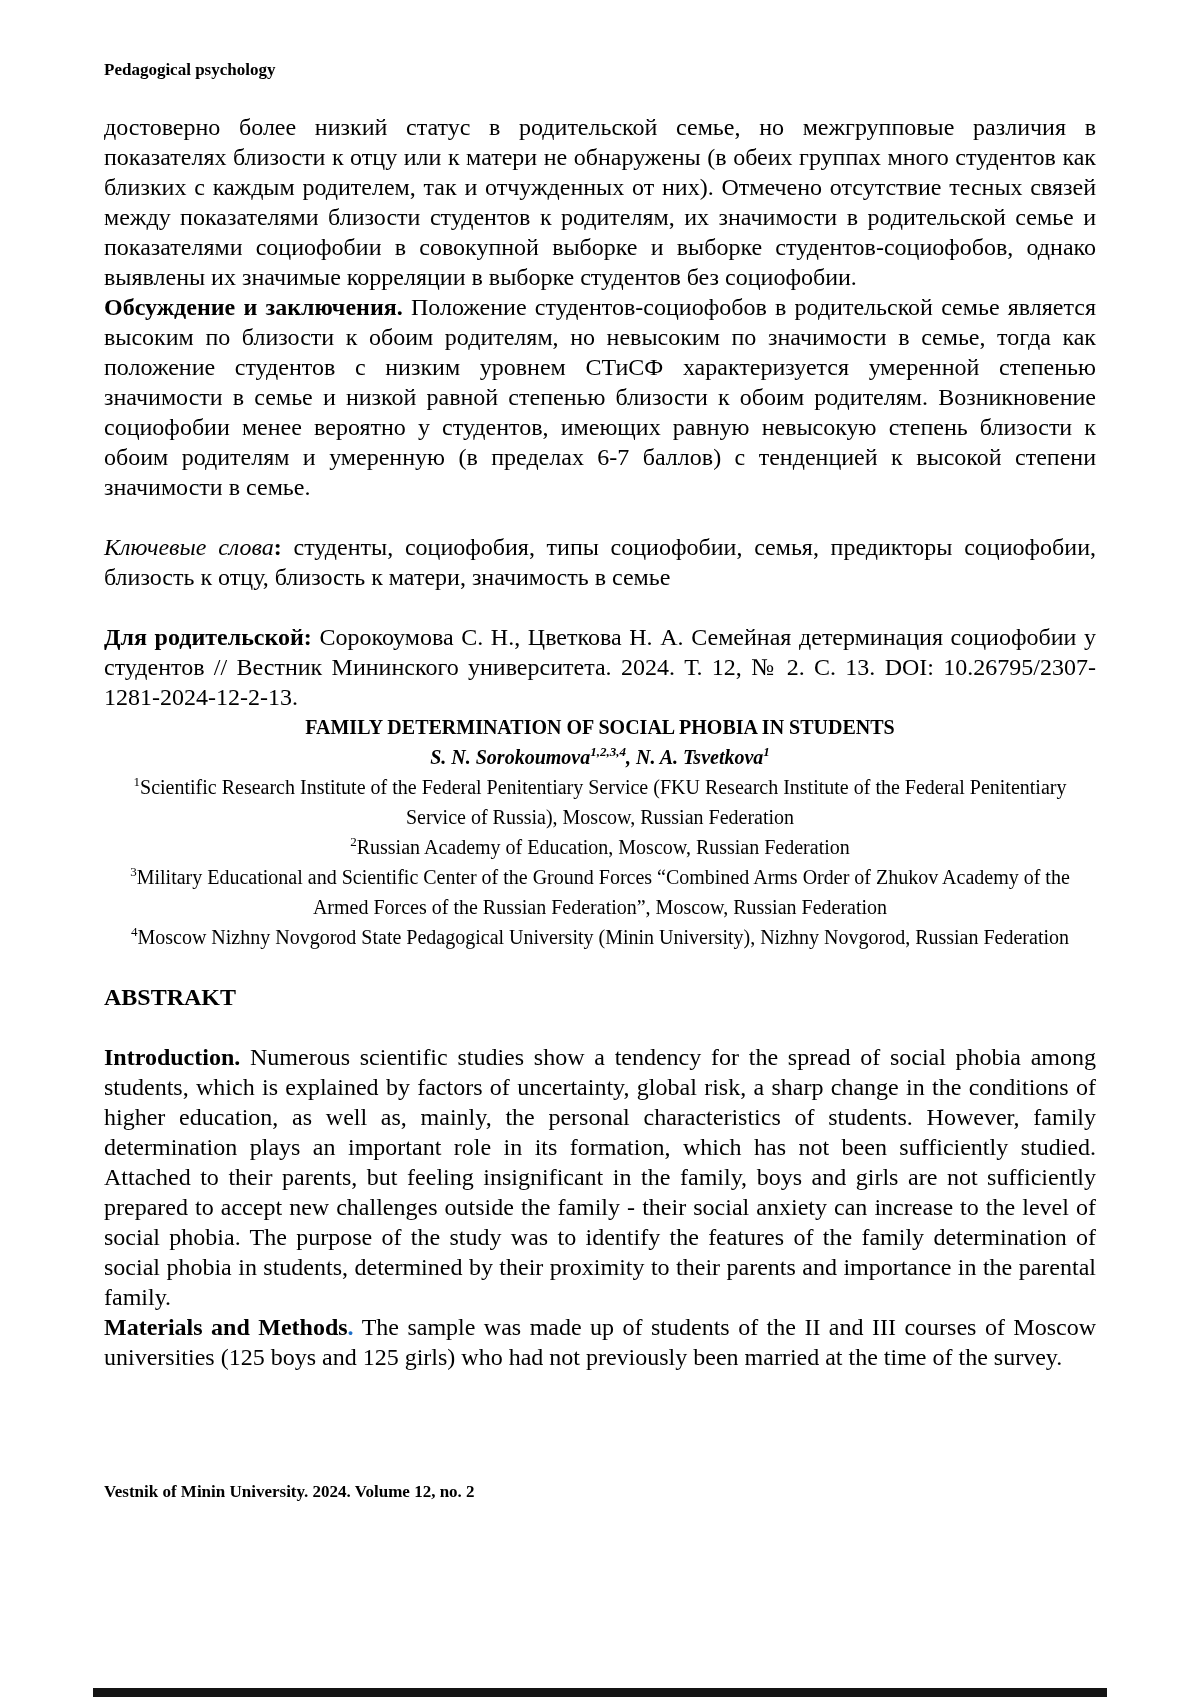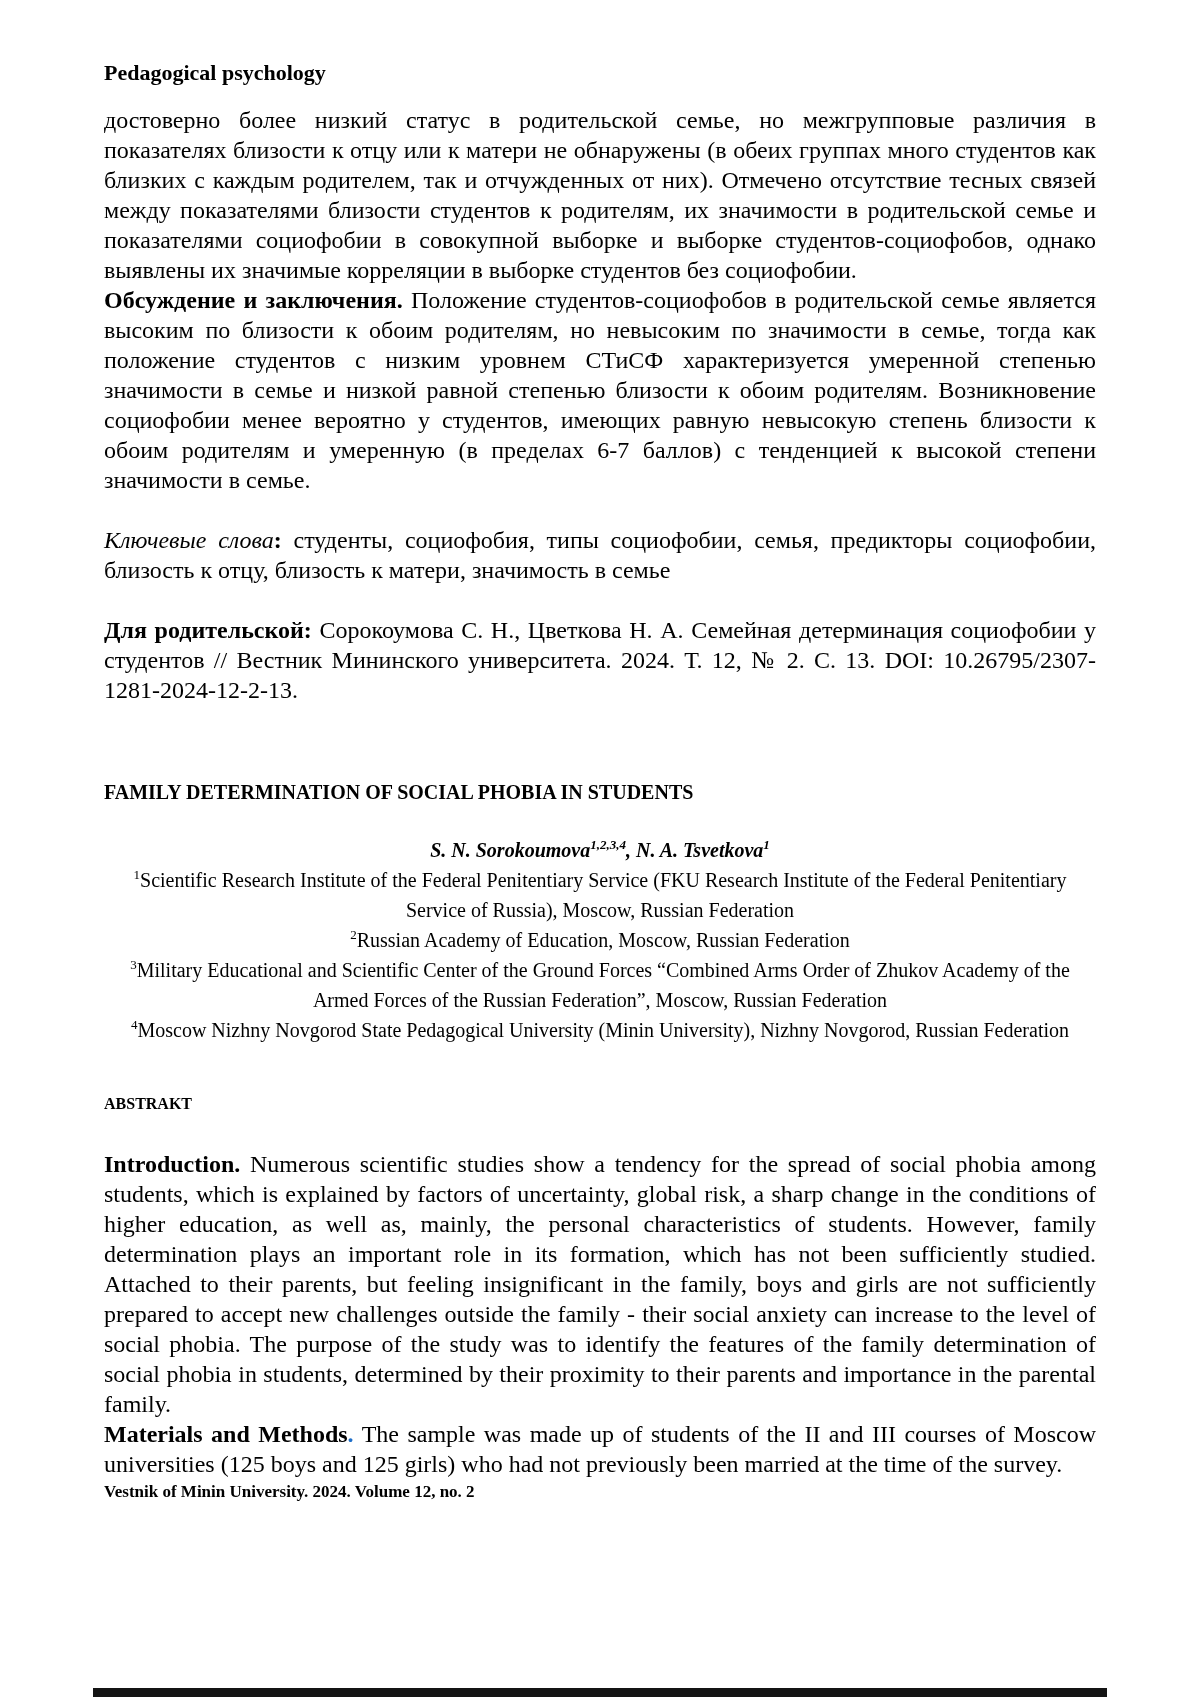--- a/index.html
+++ b/index.html
@@ -11,63 +11,62 @@
     font-family: "Liberation Serif", "DejaVu Serif", serif;
     position: relative;
     overflow: hidden;
   }
   .page {
     padding: 60px 104px 0 104px;
     box-sizing: border-box;
   }
   .running-head {
     font-weight: bold;
-    font-size: 22px;
-    margin-bottom: 19px;
+    font-size: 17px;
+    margin-bottom: 32px;
     font-family: Liberation Serif, serif;
   }
   p.body-text {
     font-size: 24px;
     line-height: 30px;
     text-align: justify;
     margin: 0;
   }
   p.gap-before { margin-top: 30px; }
   .bold { font-weight: bold; }
   .italic { font-style: italic; }
   .article-title {
     font-weight: bold;
     font-size: 20px;
     line-height: 30px;
-    margin-top: 72px;
+    text-align: center;
   }
   .authors-line {
     font-weight: bold;
     font-style: italic;
     font-size: 20px;
     line-height: 30px;
     text-align: center;
-    margin-top: 28px;
   }
   .affiliation {
     font-size: 20px;
     line-height: 30px;
     text-align: center;
     margin: 0;
   }
   sup {
     font-size: 13px;
     line-height: 0;
     vertical-align: super;
   }
   .abstract-heading {
     font-weight: bold;
-    font-size: 16px;
+    font-size: 24px;
     line-height: 30px;
-    margin-top: 44px;
+    margin-top: 30px;
   }
   .blue-dot {
     font-weight: bold;
     color: #1f6fc9;
   }
   .footer-line {
     position: absolute;
     left: 104px;
     top: 1482px;
     font-weight: bold;

